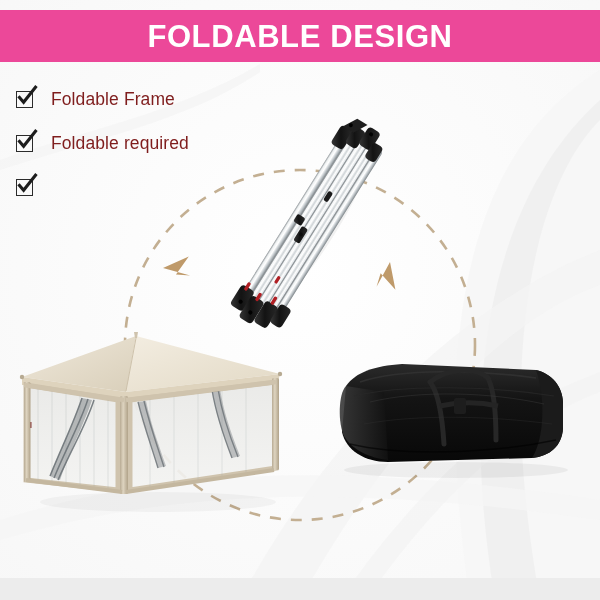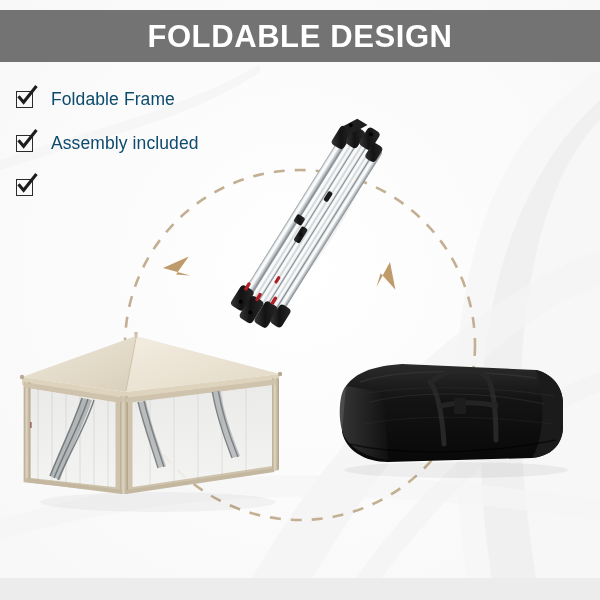--- a/index.html
+++ b/index.html
@@ -32,21 +32,21 @@
   
   .checklist{position:absolute;left:16px;top:82px;width:300px;}
   .check-row{display:flex;align-items:center;height:34px;margin-bottom:10px;}
   .cbox{position:relative;width:17px;height:17px;flex:0 0 17px;margin-right:18px;}
   .cbox .sq{
     position:absolute;left:0;top:0;width:15px;height:15px;
     border:1.4px solid #2b2b2b;background:transparent;box-sizing:content-box;
   }
   .cbox .tick{position:absolute;left:-1px;top:-6px;width:24px;height:24px;}
   .check-label{
-    font-size:17.5px;color:#0c4a6e;font-weight:500;white-space:nowrap;
+    font-size:17.5px;color:#7f1d1d;font-weight:500;white-space:nowrap;
     font-family:"Liberation Sans", sans-serif;letter-spacing:0.1px;
   }
 
   
   .art{position:absolute;}
   #dashed-circle{left:0;top:0;width:600px;height:600px;}
   #frame-art{left:196px;top:108px;width:230px;height:230px;}
   #gazebo-art{left:8px;top:330px;width:300px;height:190px;}
   #bag-art{left:330px;top:352px;width:250px;height:128px;}
 
@@ -71,21 +71,21 @@
     </defs>
     <rect x="0" y="0" width="600" height="600" fill="url(#vign)"></rect>
     <path d="M600,70 C470,150 430,330 470,600 L600,600 Z" fill="#f6f6f6" opacity="0.9"></path>
     <path d="M600,100 C500,190 455,360 495,600 L540,600 C495,355 535,185 600,120 Z" fill="#efefef" opacity="0.85"></path>
     <path d="M600,250 C470,300 330,430 240,600 L300,600 C390,440 500,320 600,285 Z" fill="#f4f4f4" opacity="0.8"></path>
     <path d="M0,170 C90,140 190,120 260,72 L260,64 C180,112 80,132 0,160 Z" fill="#f4f4f4" opacity="0.7"></path>
     <path d="M0,520 C160,470 330,460 600,500 L600,520 C330,482 165,492 0,540 Z" fill="#f5f5f5" opacity="0.7"></path>
     <path d="M340,600 C430,470 520,400 600,372 L600,392 C525,420 445,487 366,600 Z" fill="#f2f2f2" opacity="0.65"></path>
   </svg>
 
-  <div class="banner" style="background:#737373;">
+  <div class="banner" style="background:#ec4899;">
     <div class="banner-title">FOLDABLE DESIGN</div>
   </div>
 
   <div class="checklist">
 
     <div class="check-row">
       <span class="cbox">
         <span class="sq"></span>
         <svg class="tick" viewBox="0 0 24 24" xmlns="http://www.w3.org/2000/svg">
           <path d="M4.5 12.4 L8.6 17.2 L20.5 2.2" fill="none" stroke="#1d1d1d" stroke-width="3.1" stroke-linecap="square" stroke-linejoin="miter"></path>
@@ -94,21 +94,21 @@
       <span class="check-label">Foldable Frame</span>
     </div>
 
     <div class="check-row">
       <span class="cbox">
         <span class="sq"></span>
         <svg class="tick" viewBox="0 0 24 24" xmlns="http://www.w3.org/2000/svg">
           <path d="M4.5 12.4 L8.6 17.2 L20.5 2.2" fill="none" stroke="#1d1d1d" stroke-width="3.1" stroke-linecap="square" stroke-linejoin="miter"></path>
         </svg>
       </span>
-      <span class="check-label">Assembly included</span>
+      <span class="check-label">Foldable required</span>
     </div>
 
     <div class="check-row">
       <span class="cbox">
         <span class="sq"></span>
         <svg class="tick" viewBox="0 0 24 24" xmlns="http://www.w3.org/2000/svg">
           <path d="M4.5 12.4 L8.6 17.2 L20.5 2.2" fill="none" stroke="#1d1d1d" stroke-width="3.1" stroke-linecap="square" stroke-linejoin="miter"></path>
         </svg>
       </span>
     </div>

